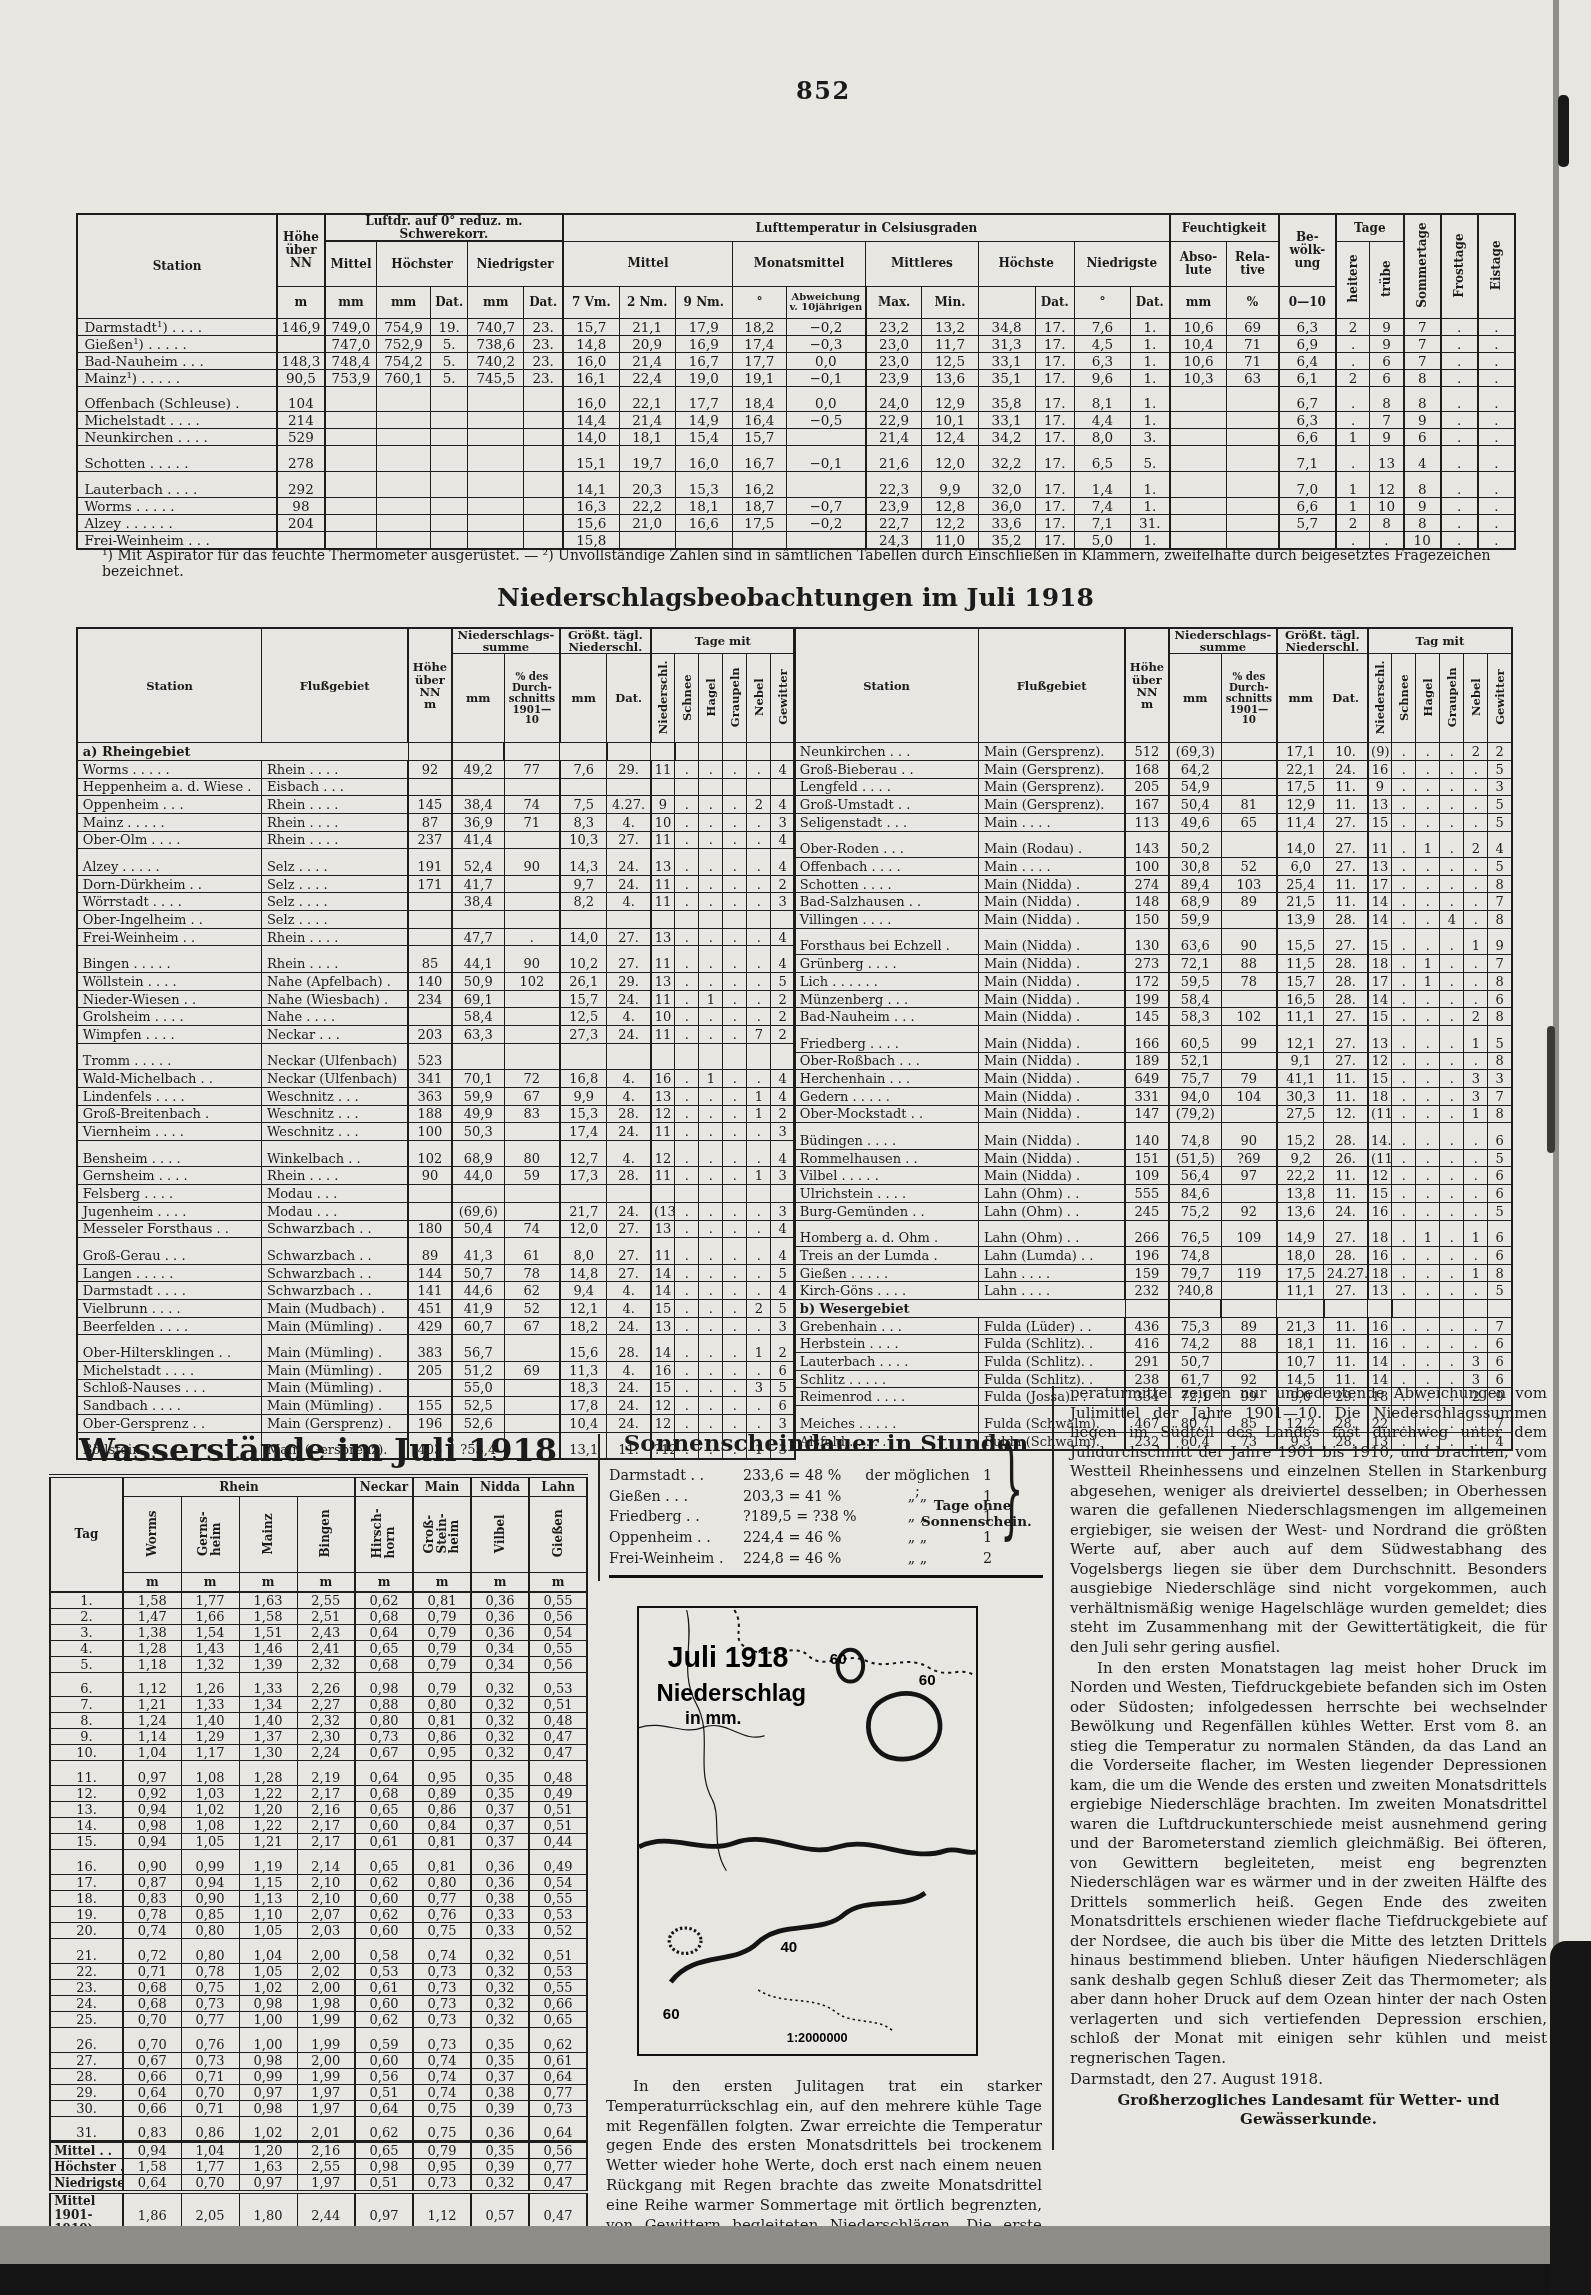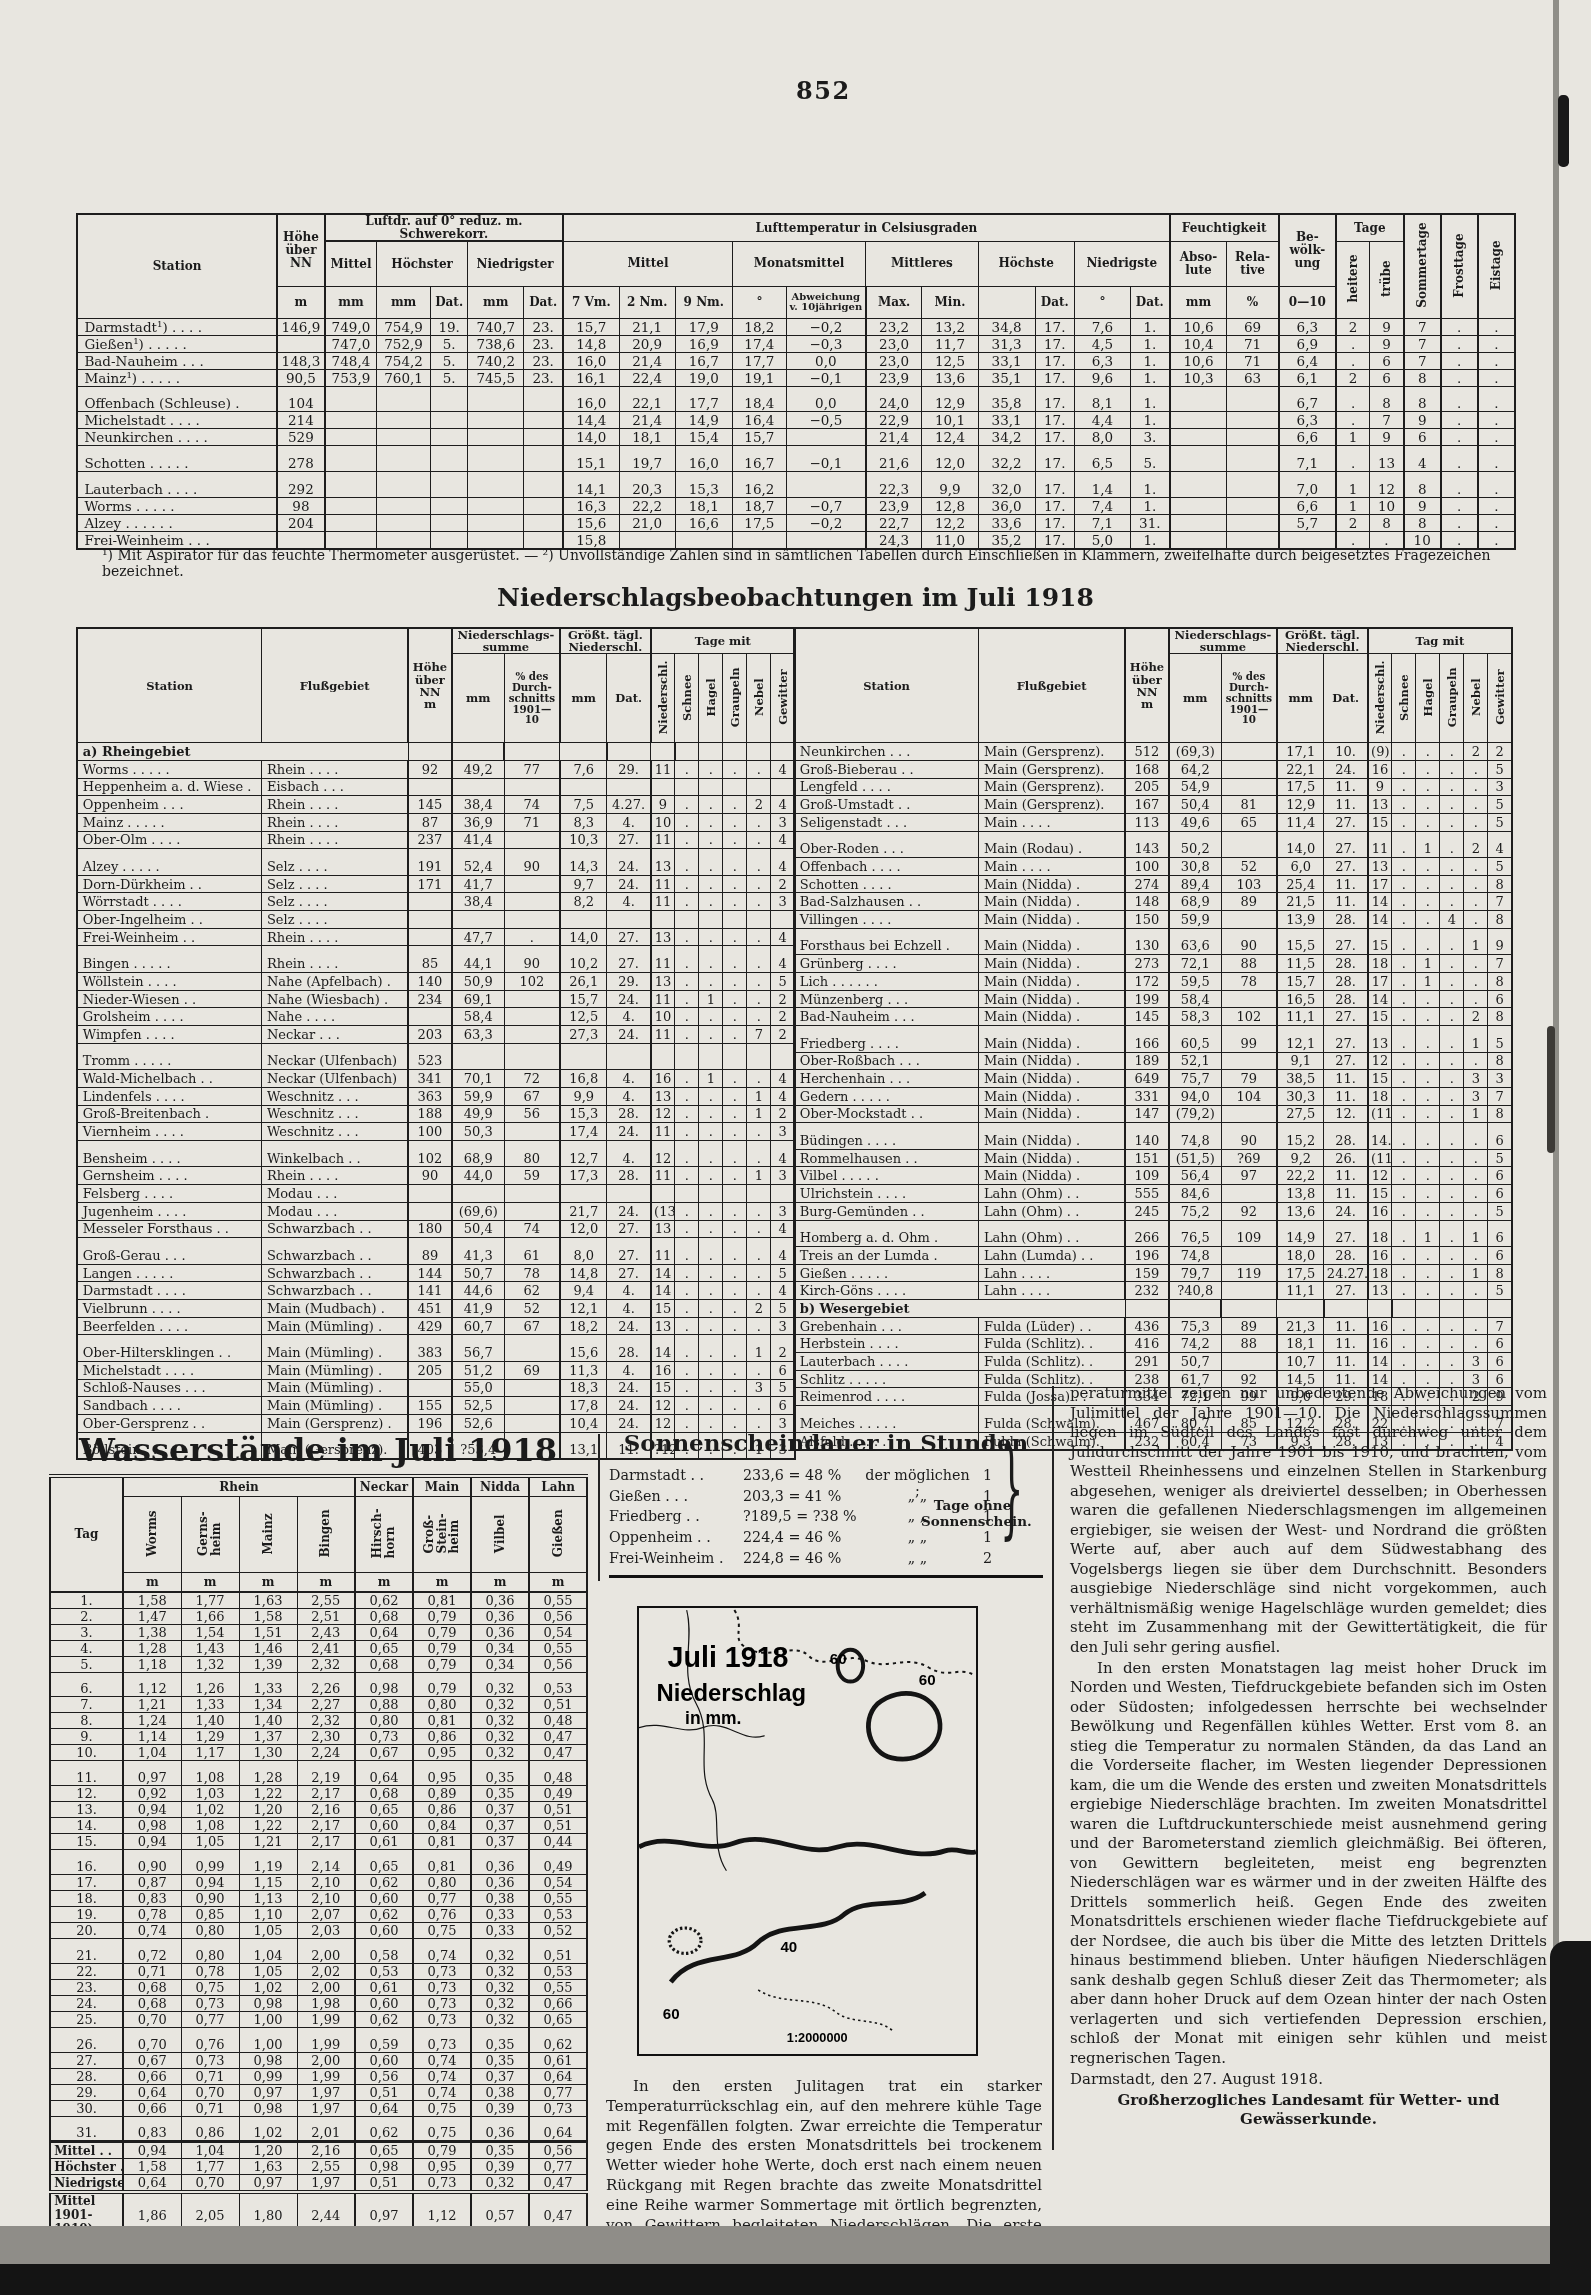--- a/index.html
+++ b/index.html
@@ -872,21 +872,21 @@
             <td>.</td>
             <td>.</td>
             <td>1</td>
             <td>4</td>
           </tr>
           <tr>
             <td>Groß-Breitenbach  .</td>
             <td>Weschnitz .  .  .</td>
             <td>188</td>
             <td>49,9</td>
-            <td>56</td>
+            <td>83</td>
             <td>15,3</td>
             <td>28.</td>
             <td>12</td>
             <td>.</td>
             <td>.</td>
             <td>.</td>
             <td>1</td>
             <td>2</td>
           </tr>
           <tr>
@@ -1450,21 +1450,21 @@
             <td>.</td>
             <td>.</td>
             <td>8</td>
           </tr>
           <tr>
             <td>Herchenhain  .  .  .</td>
             <td>Main (Nidda)  .</td>
             <td>649</td>
             <td>75,7</td>
             <td>79</td>
-            <td>38,5</td>
+            <td>41,1</td>
             <td>11.</td>
             <td>15</td>
             <td>.</td>
             <td>.</td>
             <td>.</td>
             <td>3</td>
             <td>3</td>
           </tr>
           <tr>
             <td>Gedern .  .  .  .  .</td>

